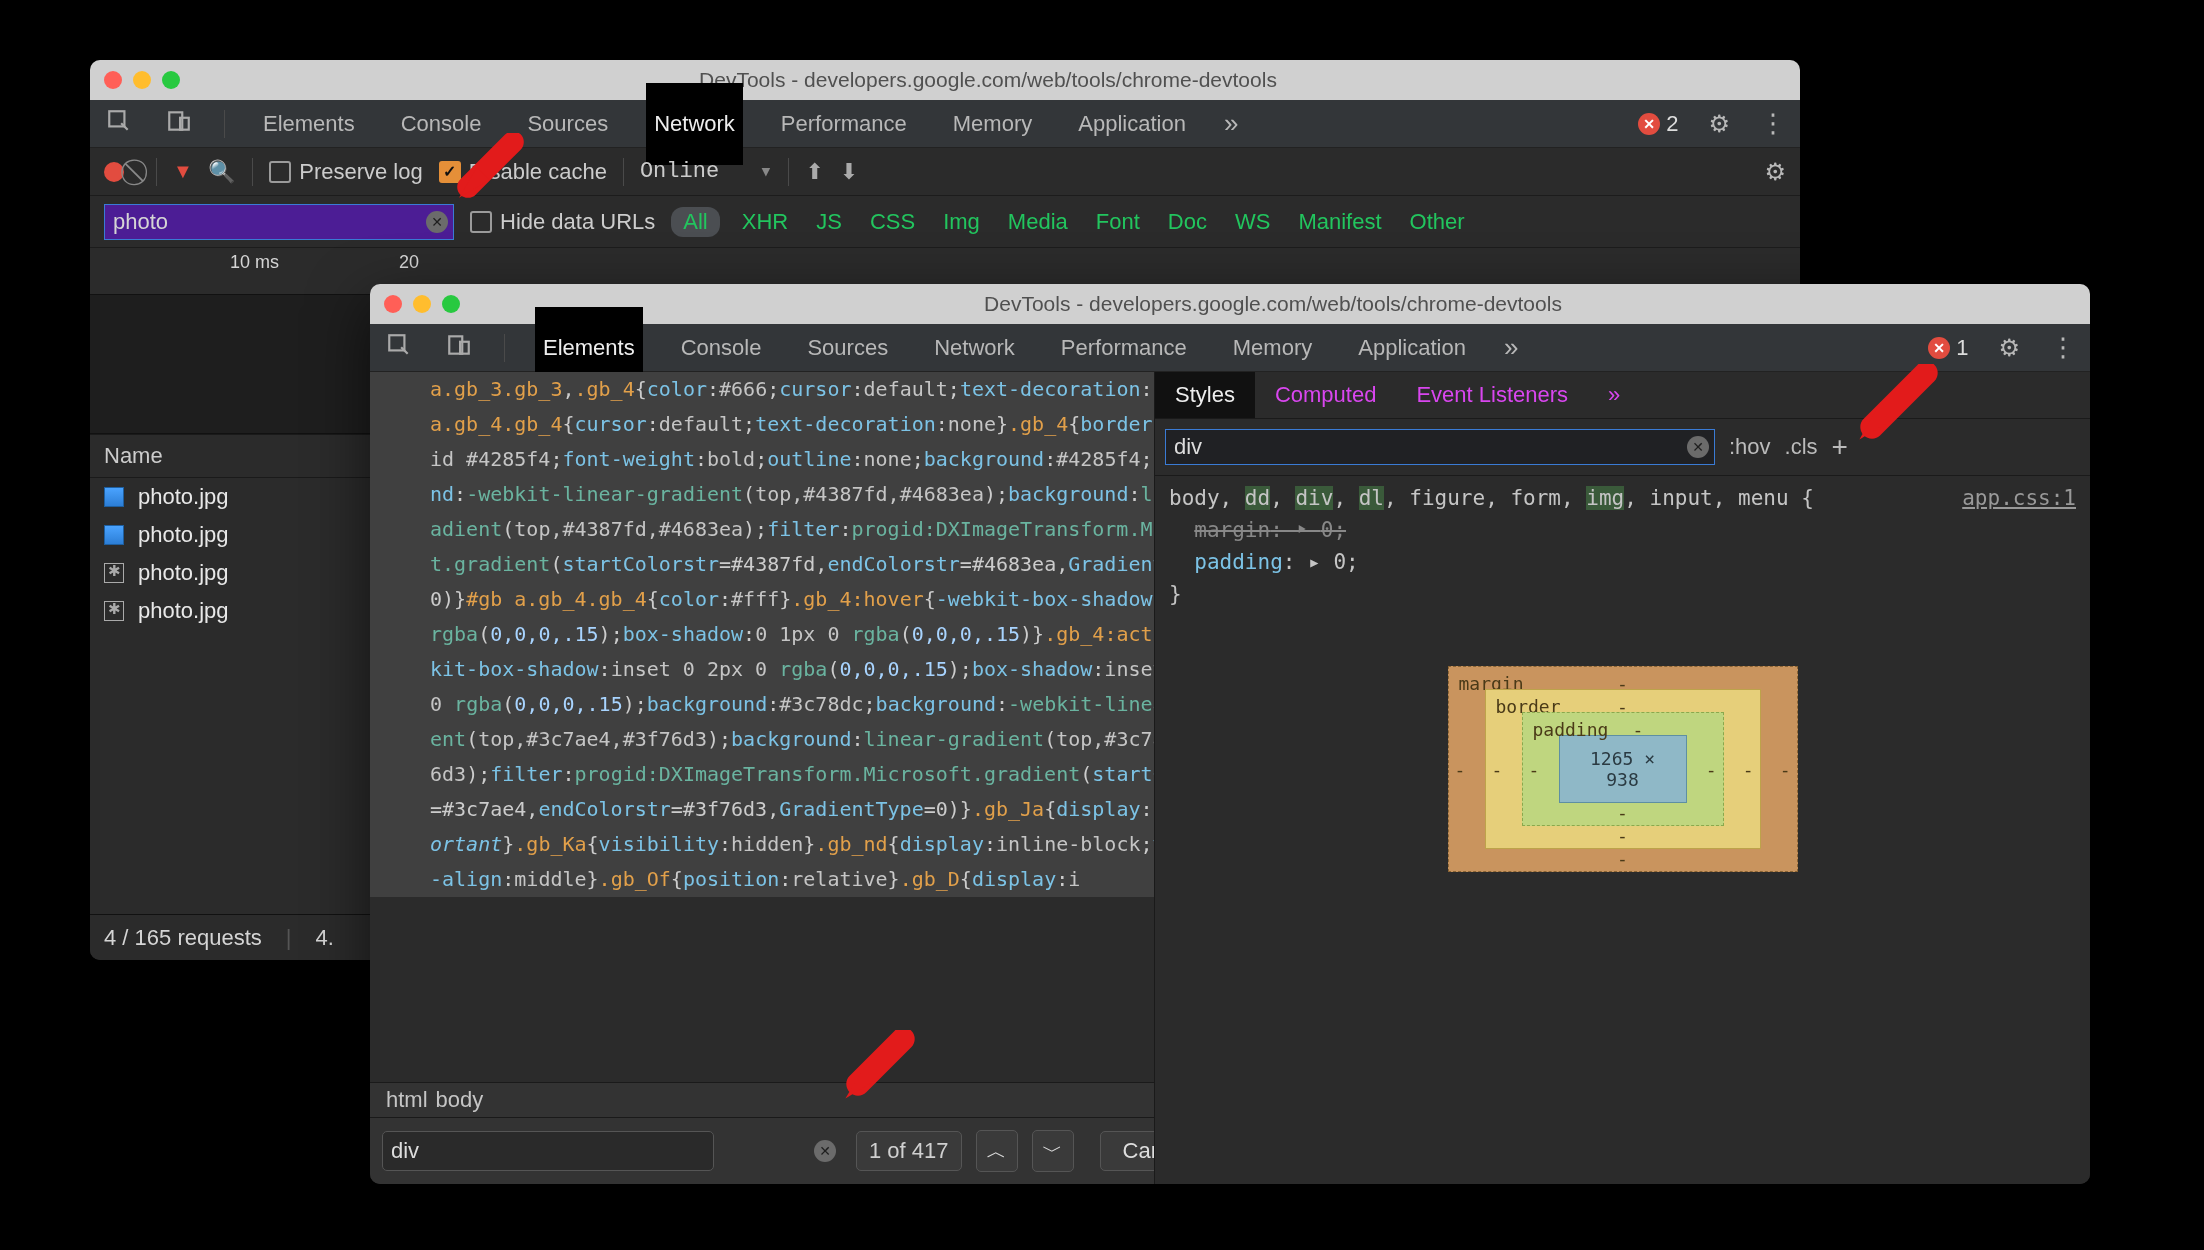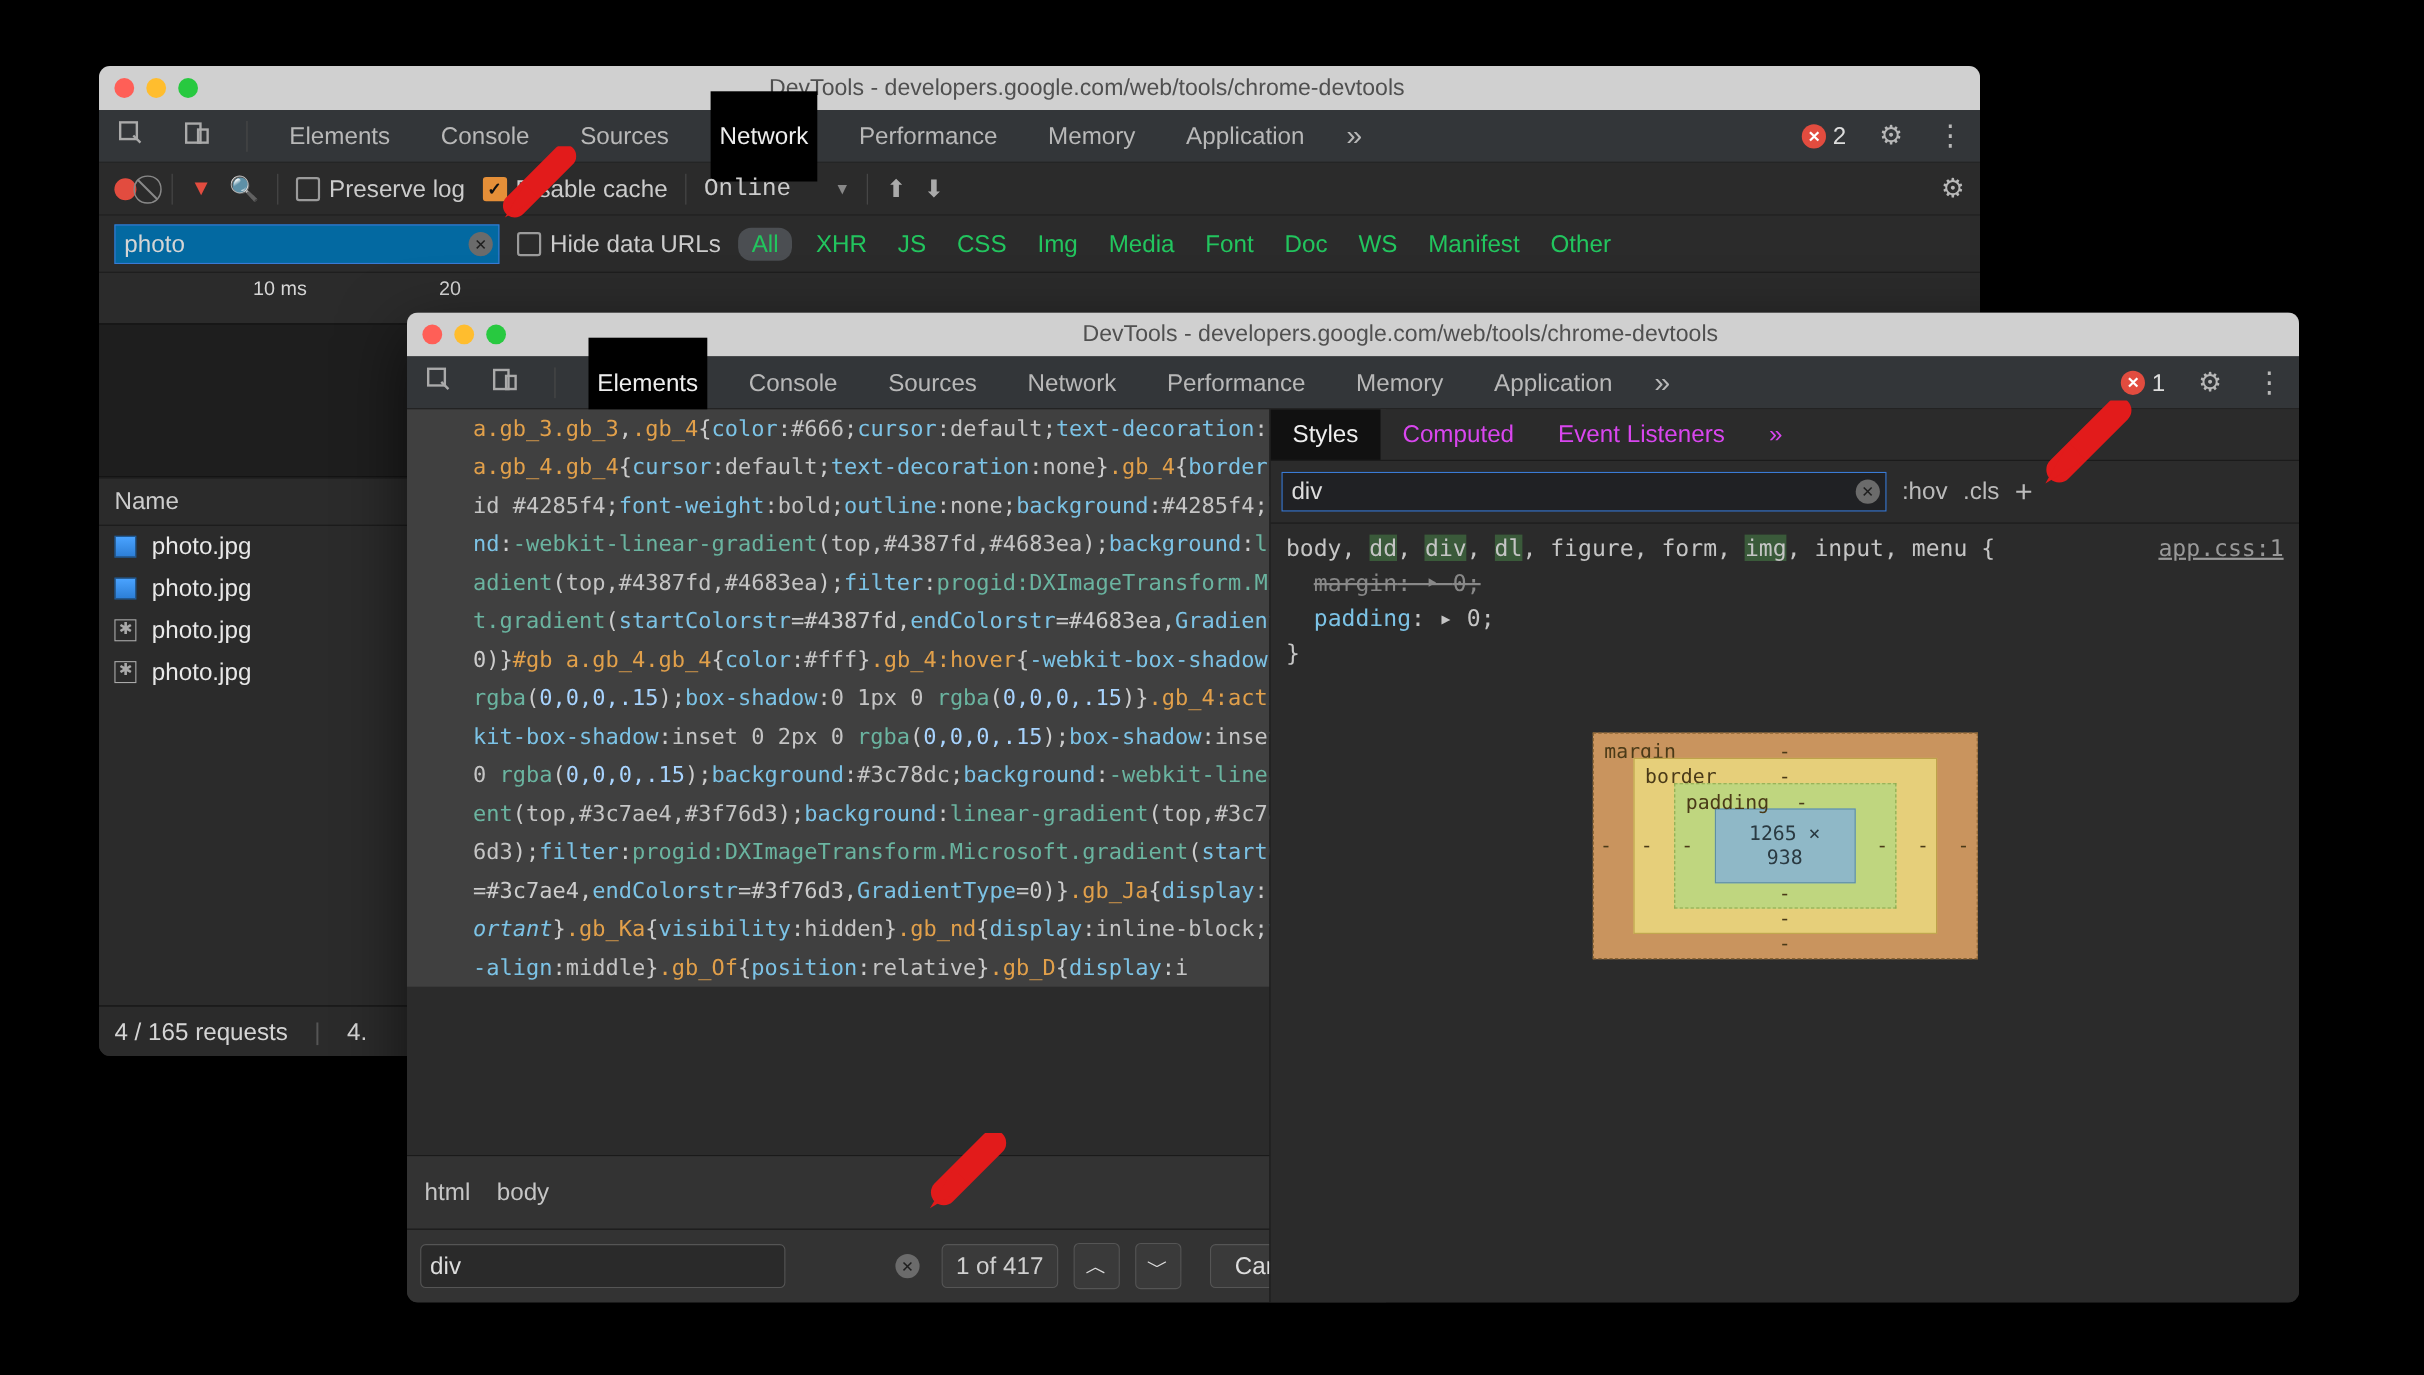--- a/index.html
+++ b/index.html
@@ -54,21 +54,21 @@
   border-bottom:1px solid #1c1c1c;
   display:flex; align-items:center; gap:16px;
   padding: 0 14px;
   font-size:22px;
   color:#ccc;
 }
 .filter-chip { color:#22c55e; font-size:22px; padding:2px 6px; cursor:pointer; }
 .filter-chip.all { background:#4b4e52; border-radius:12px; padding:2px 12px; display:inline-block; }
 
 input[type=text].ui-in {
-  background:#0369a1;
+  background:#4c1d95;
   border:1px solid #3a7bd5;
   color:#d5d5d5;
   font-size:22px;
   padding:4px 34px 4px 8px;
   outline:none;
 }
 .clear-x {
   position:absolute; right:6px; top:50%; transform:translateY(-50%);
   width:22px; height:22px; border-radius:50%;
   background:#6b6b6b; color:#1e1e1e;
@@ -103,21 +103,21 @@
   white-space:pre-wrap;
   word-break:break-all;
 }
 .tok-sel { color:#e2a04a; }
 .tok-prop { color:#7cc3e6; }
 .tok-val { color:#c5c5c5; }
 .tok-fn { color:#6ab4a0; }
 .tok-num { color:#a8d4ff; }
 .tok-imp { color:#7cc3e6; font-style:italic; }
 
-.breadcrumb { background:#333; padding:20px 16px; display:flex; gap:24px; font-size:22px; color:#c5c5c5; border-top:1px solid #1a1a1a;}
+.breadcrumb { background:#333; padding:4px 16px; display:flex; gap:8px; font-size:22px; color:#c5c5c5; border-top:1px solid #1a1a1a;}
 .breadcrumb span { cursor:pointer; }
 
 .findbar { display:flex; align-items:center; gap:14px; background:#333; padding:12px 12px; border-top:1px solid #1a1a1a; }
 .findbar input { flex: 0 0 460px; background:#2a2a2a; border:1px solid #555; color:#ddd; font-size:22px; padding:6px 34px 6px 8px; border-radius:5px; }
 .findbar .count { color:#d0d0d0; font-size:22px; padding:6px 12px; background:#3a3a3a; border:1px solid #555; border-radius:5px;}
 .findbar .nav { width:42px; height:42px; background:#3a3a3a; border:1px solid #555; border-radius:5px; display:flex; align-items:center; justify-content:center; color:#ddd; font-size:20px;}
 .findbar .cancel { padding:6px 22px; background:#3a3a3a; border:1px solid #555; border-radius:5px; color:#ddd; font-size:22px; margin-left:12px; }
 
 
 .styles-pane {

